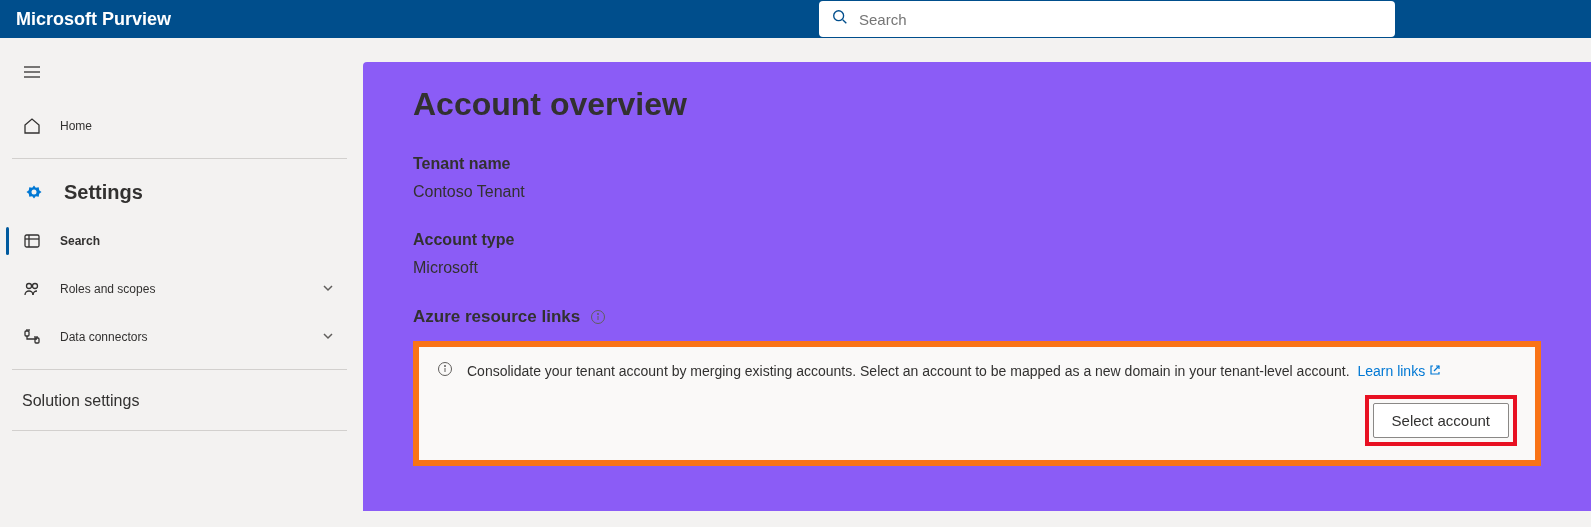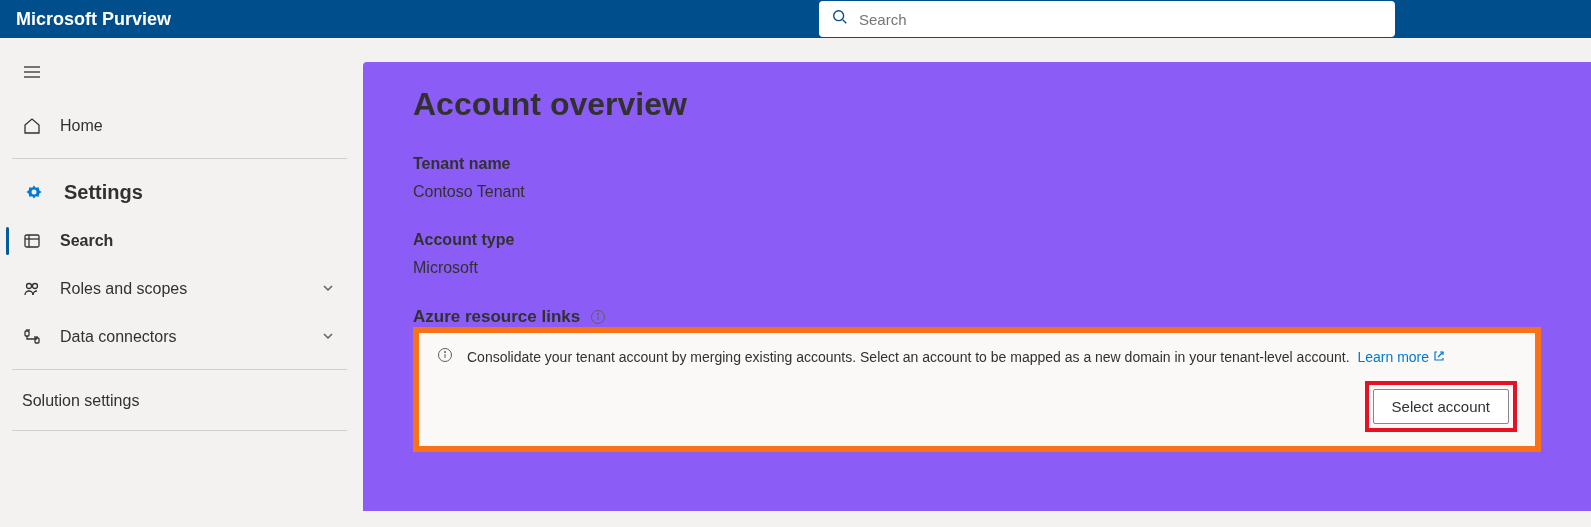--- a/index.html
+++ b/index.html
@@ -95,21 +95,21 @@
     }
     .nav-icon {
       width: 20px;
       height: 20px;
       display: flex;
       align-items: center;
       justify-content: center;
       color: #323130;
     }
     .nav-label {
-      font-size: 16px;
+      font-size: 12px;
       color: #323130;
       flex: 1;
     }
     .nav-expand {
       width: 16px;
       height: 16px;
       color: #605e5c;
     }
     .divider {
       height: 1px;
@@ -164,20 +164,21 @@
       font-size: 16px;
       color: #323130;
     }
     .section-title {
       font-size: 17px;
       font-weight: 600;
       color: #323130;
       display: flex;
       align-items: center;
       gap: 10px;
+      margin-bottom: 14px;
     }
     .info-icon-circle {
       width: 16px;
       height: 16px;
       color: #605e5c;
     }
     .info-banner {
       border: 6px solid #f97316;
       background: #faf9f8;
       padding: 14px 18px;
@@ -364,21 +365,21 @@
         <span>
           <svg width="16" height="16" viewBox="0 0 16 16" fill="none" stroke="#605e5c" stroke-width="1">
             <circle cx="8" cy="8" r="6.5"></circle>
             <line x1="8" y1="7" x2="8" y2="11"></line>
             <circle cx="8" cy="5" r="0.6" fill="#605e5c"></circle>
           </svg>
         </span>
         <span class="info-text">
           <span>Consolidate your tenant account by merging existing accounts. Select an account to be mapped as a new domain in your tenant-level account.</span>
           <a href="#" class="learn-more">
-            <span>Learn more</span>
+            <span>Learn links</span>
             <span>
               <svg width="12" height="12" viewBox="0 0 12 12" fill="none" stroke="currentColor" stroke-width="1.2">
                 <path d="M4 2 H2 V10 H10 V8"></path>
                 <path d="M7 2 H10 V5"></path>
                 <line x1="10" y1="2" x2="5" y2="7"></line>
               </svg>
             </span>
           </a>
         </span>
       </div>

